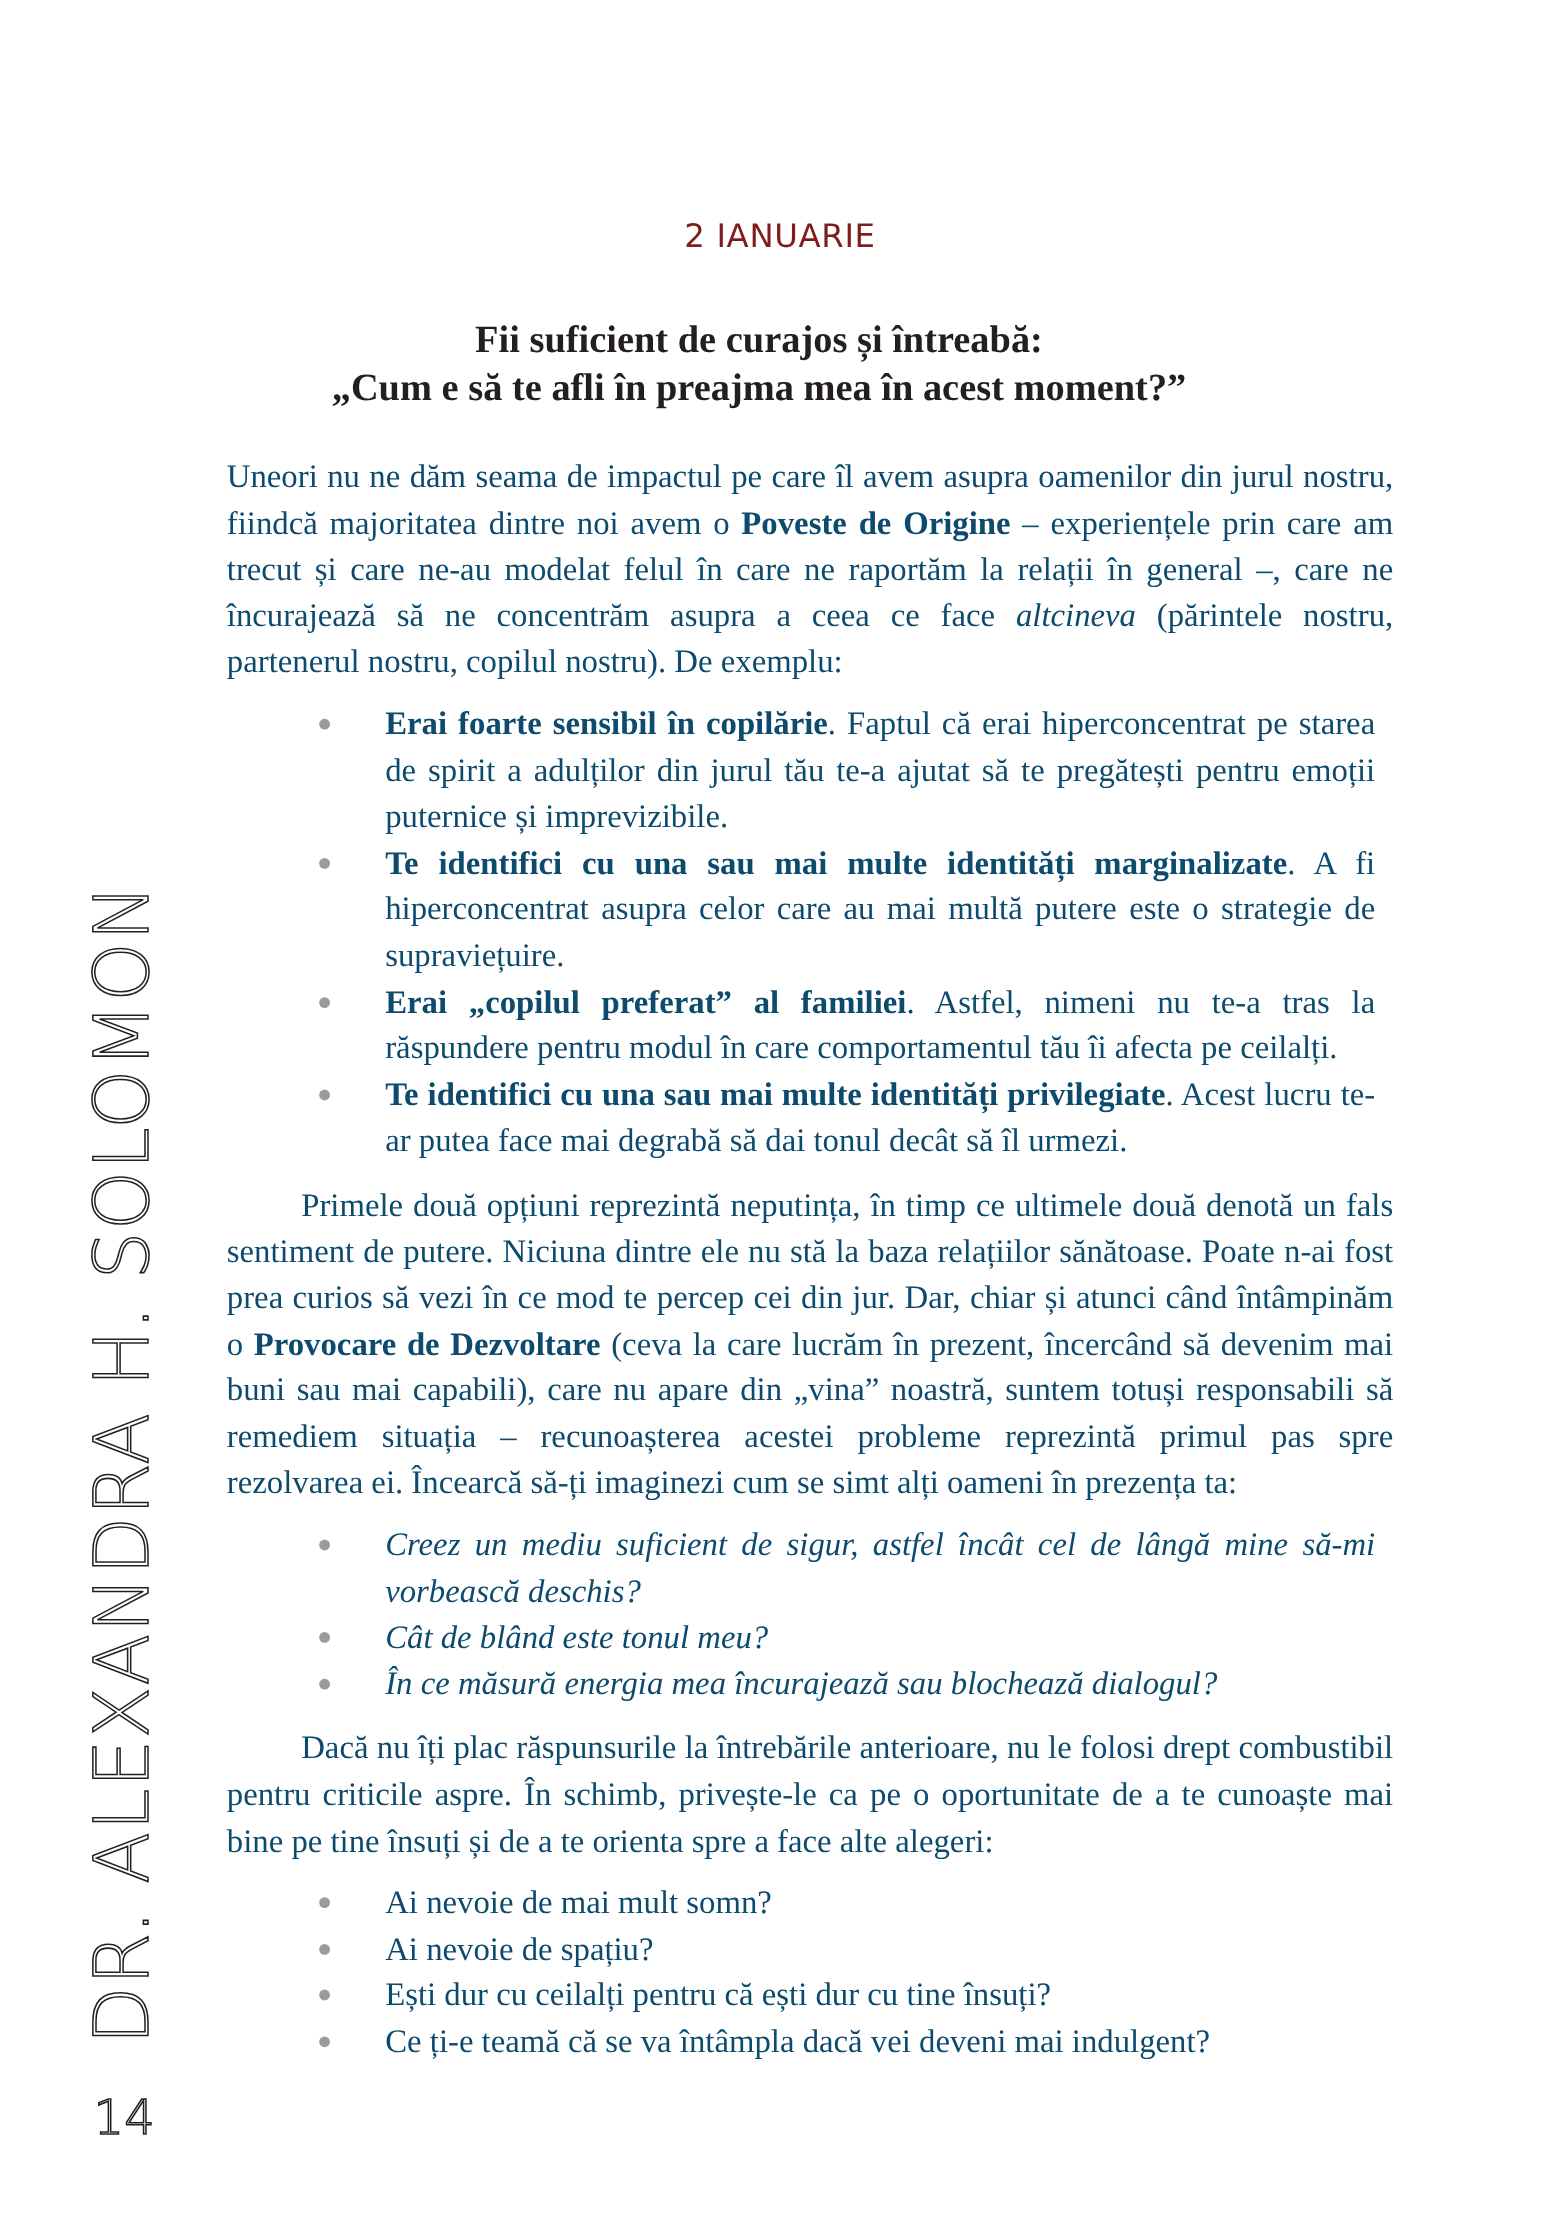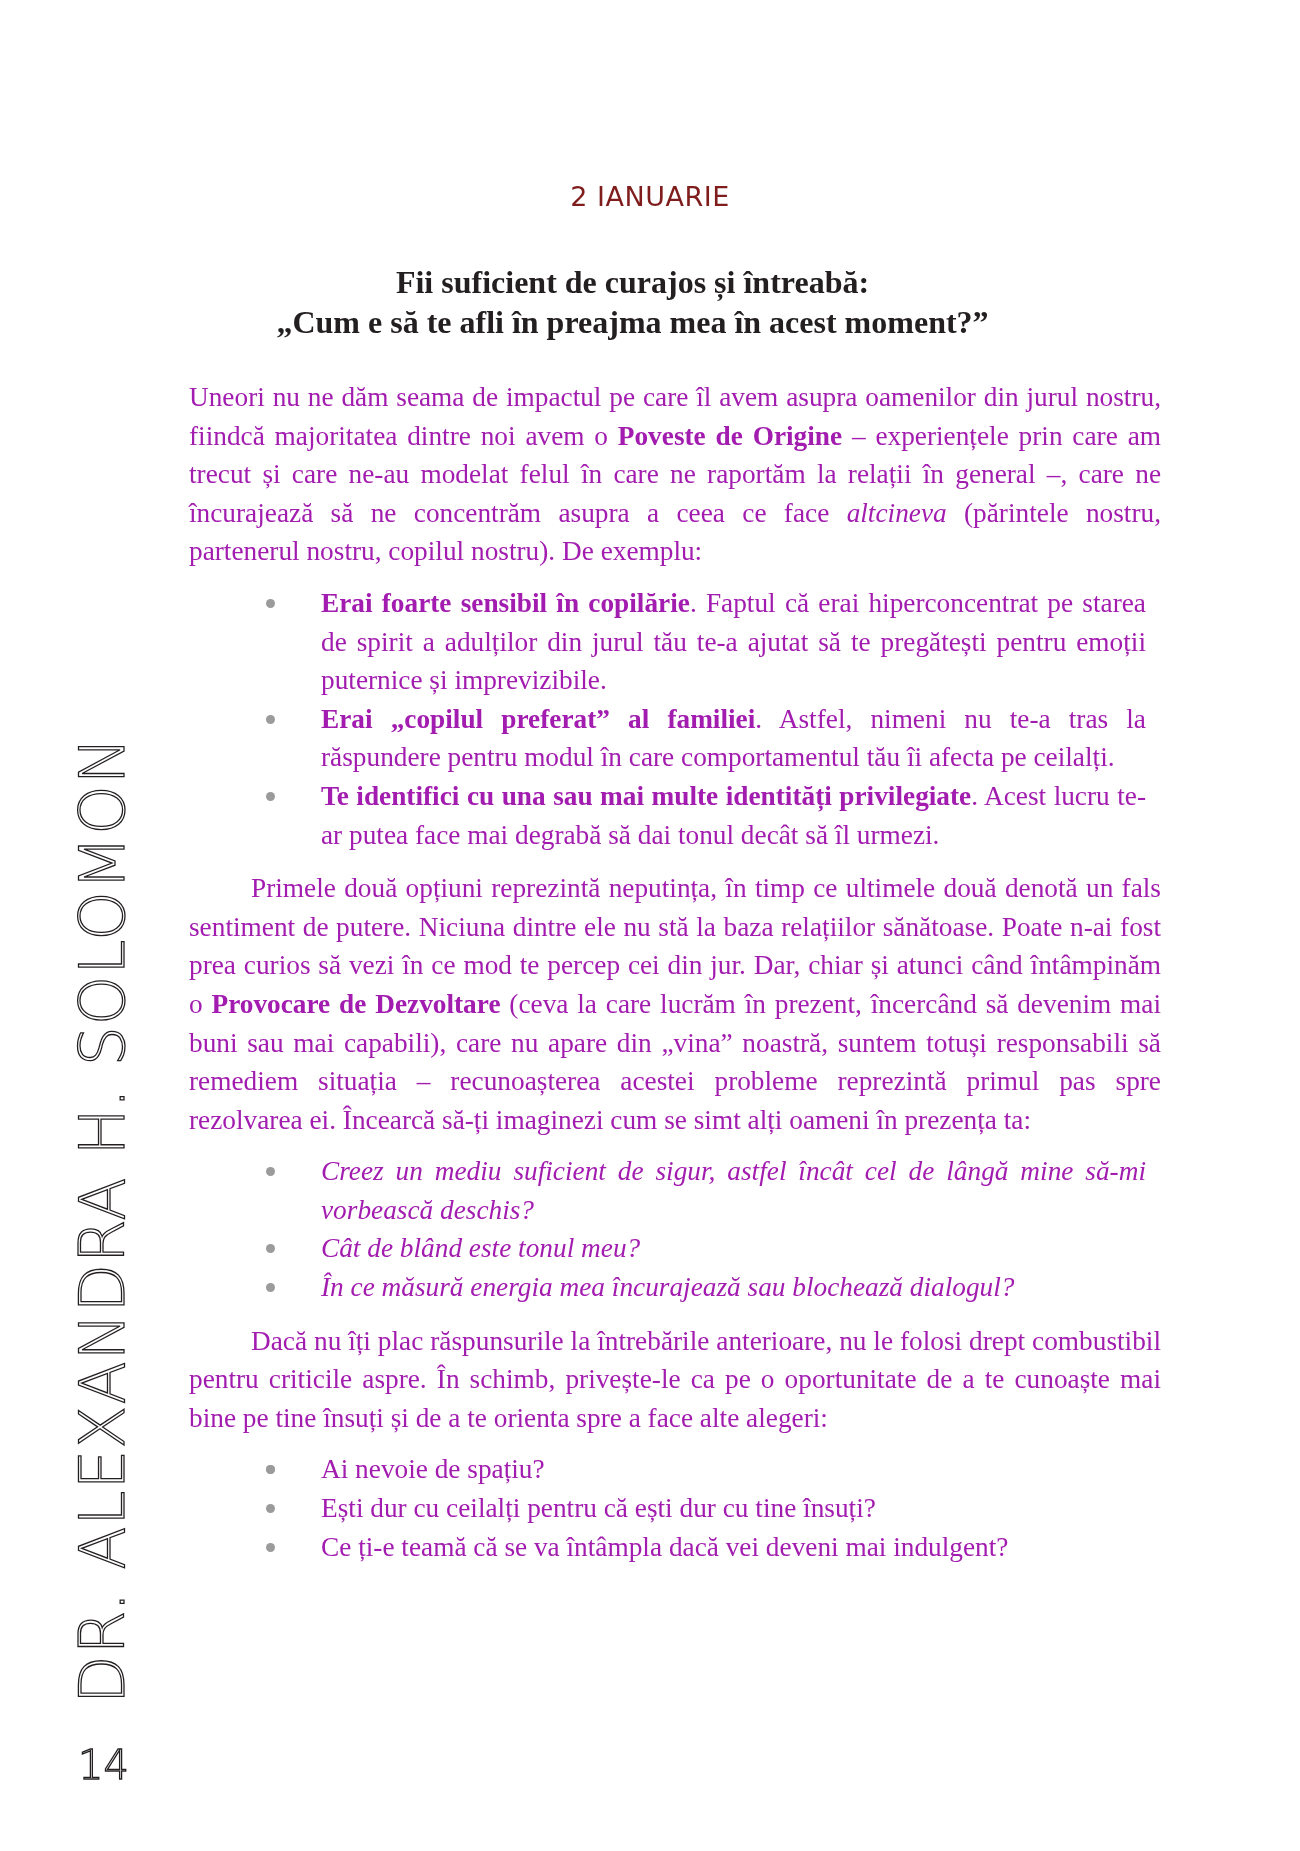--- a/index.html
+++ b/index.html
@@ -18,21 +18,21 @@
     .date span { font-weight: normal; font-size: 27px; }
     .title {
       position: absolute; left: 0; width: 1265px; top: 262px;
       text-align: center; font-weight: bold;
       font-family: "Liberation Serif", "DejaVu Serif", serif;
       font-size: 32px; line-height: 40px; color: #231f20;
     }
     .content {
       position: absolute; left: 189px; width: 972px; top: 378px;
       font-family: "Liberation Serif", "DejaVu Serif", serif;
-      font-size: 27.3px; line-height: 38.6px; color: #a21caf;
+      font-size: 27.3px; line-height: 38.6px; color: #0c4a6e;
     }
     .content p { margin: 0; text-align: justify; }
     .content p.indent { text-indent: 62px; }
     .content ul { list-style: none; margin: 15px; padding: 0; }
     .gap-before-list { margin-top: 13px !important; }
     .gap-after-list { margin-top: 14px !important; }
     .content li {
       position: relative; padding-left: 117px; margin: 0; text-align: justify;
     }
     .content li .bullet {
@@ -64,36 +64,37 @@
 <div class="title">
   <div>Fii suficient de curajos și întreabă:</div>
   <div>„Cum e să te afli în preajma mea în acest moment?”</div>
 </div>
 
 <div class="content">
   <p><span>Uneori nu ne dăm seama de impactul pe care îl avem asupra oamenilor din jurul nostru, fiindcă majoritatea dintre noi avem o </span><b>Poveste de Origine</b><span> – experiențele prin care am trecut și care ne-au modelat felul în care ne raportăm la relații în general –, care ne încurajează să ne concentrăm asupra a ceea ce face </span><i>altcineva</i><span> (părintele nostru, partenerul nostru, copilul nostru). De exemplu:</span></p>
 
   <ul class="gap-before-list">
     <li><span class="bullet"></span><span class="text"><b>Erai foarte sensibil în copilărie</b><span>. Faptul că erai hiperconcentrat pe starea de spirit a adulților din jurul tău te-a ajutat să te pregătești pentru emoții puternice și imprevizibile.</span></span></li>
+    <li><span class="bullet"></span><span class="text"><b>Te identifici cu una sau mai multe identități marginalizate</b><span>. A fi hiperconcentrat asupra celor care au mai multă putere este o strategie de supraviețuire.</span></span></li>
     <li><span class="bullet"></span><span class="text"><b>Erai „copilul preferat” al familiei</b><span>. Astfel, nimeni nu te-a tras la răspundere pentru modul în care comportamentul tău îi afecta pe ceilalți.</span></span></li>
     <li><span class="bullet"></span><span class="text"><b>Te identifici cu una sau mai multe identități privilegiate</b><span>. Acest lucru te-ar putea face mai degrabă să dai tonul decât să îl urmezi.</span></span></li>
   </ul>
 
   <p class="indent gap-after-list"><span>Primele două opțiuni reprezintă neputința, în timp ce ultimele două denotă un fals sentiment de putere. Niciuna dintre ele nu stă la baza relațiilor sănătoase. Poate n-ai fost prea curios să vezi în ce mod te percep cei din jur. Dar, chiar și atunci când întâmpinăm o </span><b>Provocare de Dezvoltare</b><span> (ceva la care lucrăm în prezent, încercând să devenim mai buni sau mai capabili), care nu apare din „vina” noastră, suntem totuși responsabili să remediem situația – recunoașterea acestei probleme reprezintă primul pas spre rezolvarea ei. Încearcă să-ți imaginezi cum se simt alți oameni în prezența ta:</span></p>
 
   <ul class="gap-before-list">
     <li class="italic"><span class="bullet"></span><span class="text">Creez un mediu suficient de sigur, astfel încât cel de lângă mine să-mi vorbească deschis?</span></li>
     <li class="italic"><span class="bullet"></span><span class="text">Cât de blând este tonul meu?</span></li>
     <li class="italic"><span class="bullet"></span><span class="text">În ce măsură energia mea încurajează sau blochează dialogul?</span></li>
   </ul>
 
   <p class="indent gap-after-list">Dacă nu îți plac răspunsurile la întrebările anterioare, nu le folosi drept combustibil pentru criticile aspre. În schimb, privește-le ca pe o oportunitate de a te cunoaște mai bine pe tine însuți și de a te orienta spre a face alte alegeri:</p>
 
   <ul class="gap-before-list">
-    <li><span class="bullet"></span></li>
+    <li><span class="bullet"></span><span class="text">Ai nevoie de mai mult somn?</span></li>
     <li><span class="bullet"></span><span class="text">Ai nevoie de spațiu?</span></li>
     <li><span class="bullet"></span><span class="text">Ești dur cu ceilalți pentru că ești dur cu tine însuți?</span></li>
     <li><span class="bullet"></span><span class="text">Ce ți-e teamă că se va întâmpla dacă vei deveni mai indulgent?</span></li>
   </ul>
 </div>
 
 <div class="spine">DR. ALEXANDRA H. SOLOMON</div>
 <div class="page-number">14</div>
 
 </body></html>

